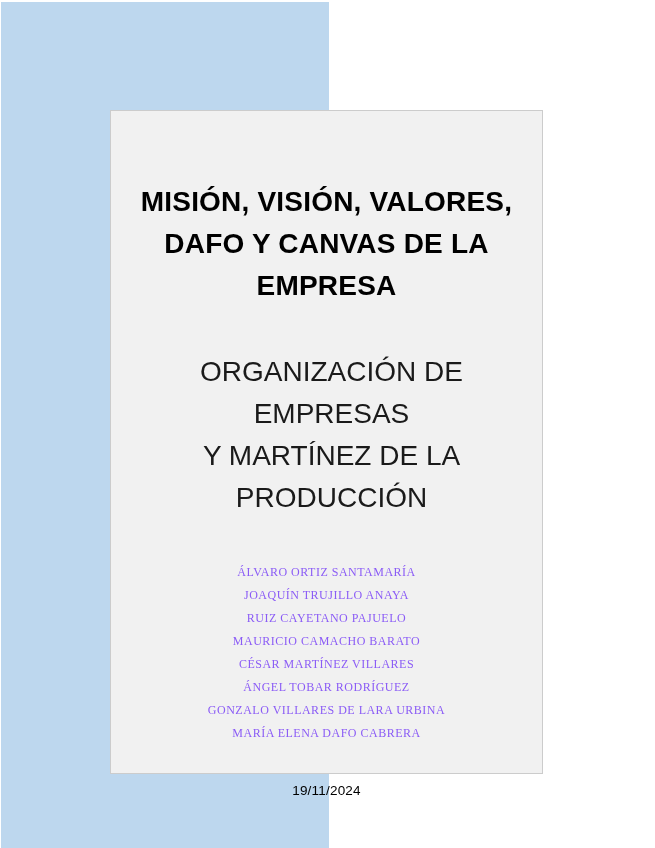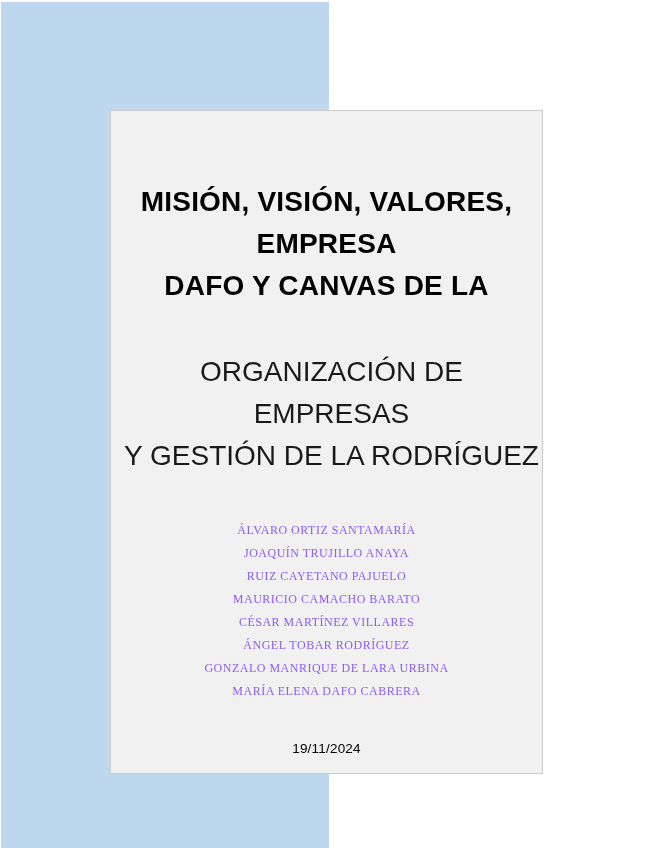--- a/index.html
+++ b/index.html
@@ -72,35 +72,35 @@
 </style>
 </head>
 <body>
 
 <div class="accent-panel"></div>
 
 <div class="cover-card">
 
   <div class="doc-title">
     <span class="line">MISIÓN, VISIÓN, VALORES,</span>
+    <span class="line">DAFO Y CANVAS DE LA</span>
     <span class="line">EMPRESA</span>
-    <span class="line">DAFO Y CANVAS DE LA</span>
   </div>
 
   <div class="course-title">
     <span class="line">ORGANIZACIÓN DE EMPRESAS</span>
-    <span class="line">Y GESTIÓN DE LA RODRÍGUEZ</span>
+    <span class="line">Y MARTÍNEZ DE LA PRODUCCIÓN</span>
   </div>
 
   <div class="authors">
     <div>ÁLVARO ORTIZ SANTAMARÍA</div>
     <div>JOAQUÍN TRUJILLO ANAYA</div>
     <div>RUIZ CAYETANO PAJUELO</div>
     <div>MAURICIO CAMACHO BARATO</div>
     <div>CÉSAR MARTÍNEZ VILLARES</div>
     <div>ÁNGEL TOBAR RODRÍGUEZ</div>
-    <div>GONZALO MANRIQUE DE LARA URBINA</div>
+    <div>GONZALO VILLARES DE LARA URBINA</div>
     <div>MARÍA ELENA DAFO CABRERA</div>
   </div>
 
   <div class="date">19/11/2024</div>
 
 </div>
 
 </body></html>

